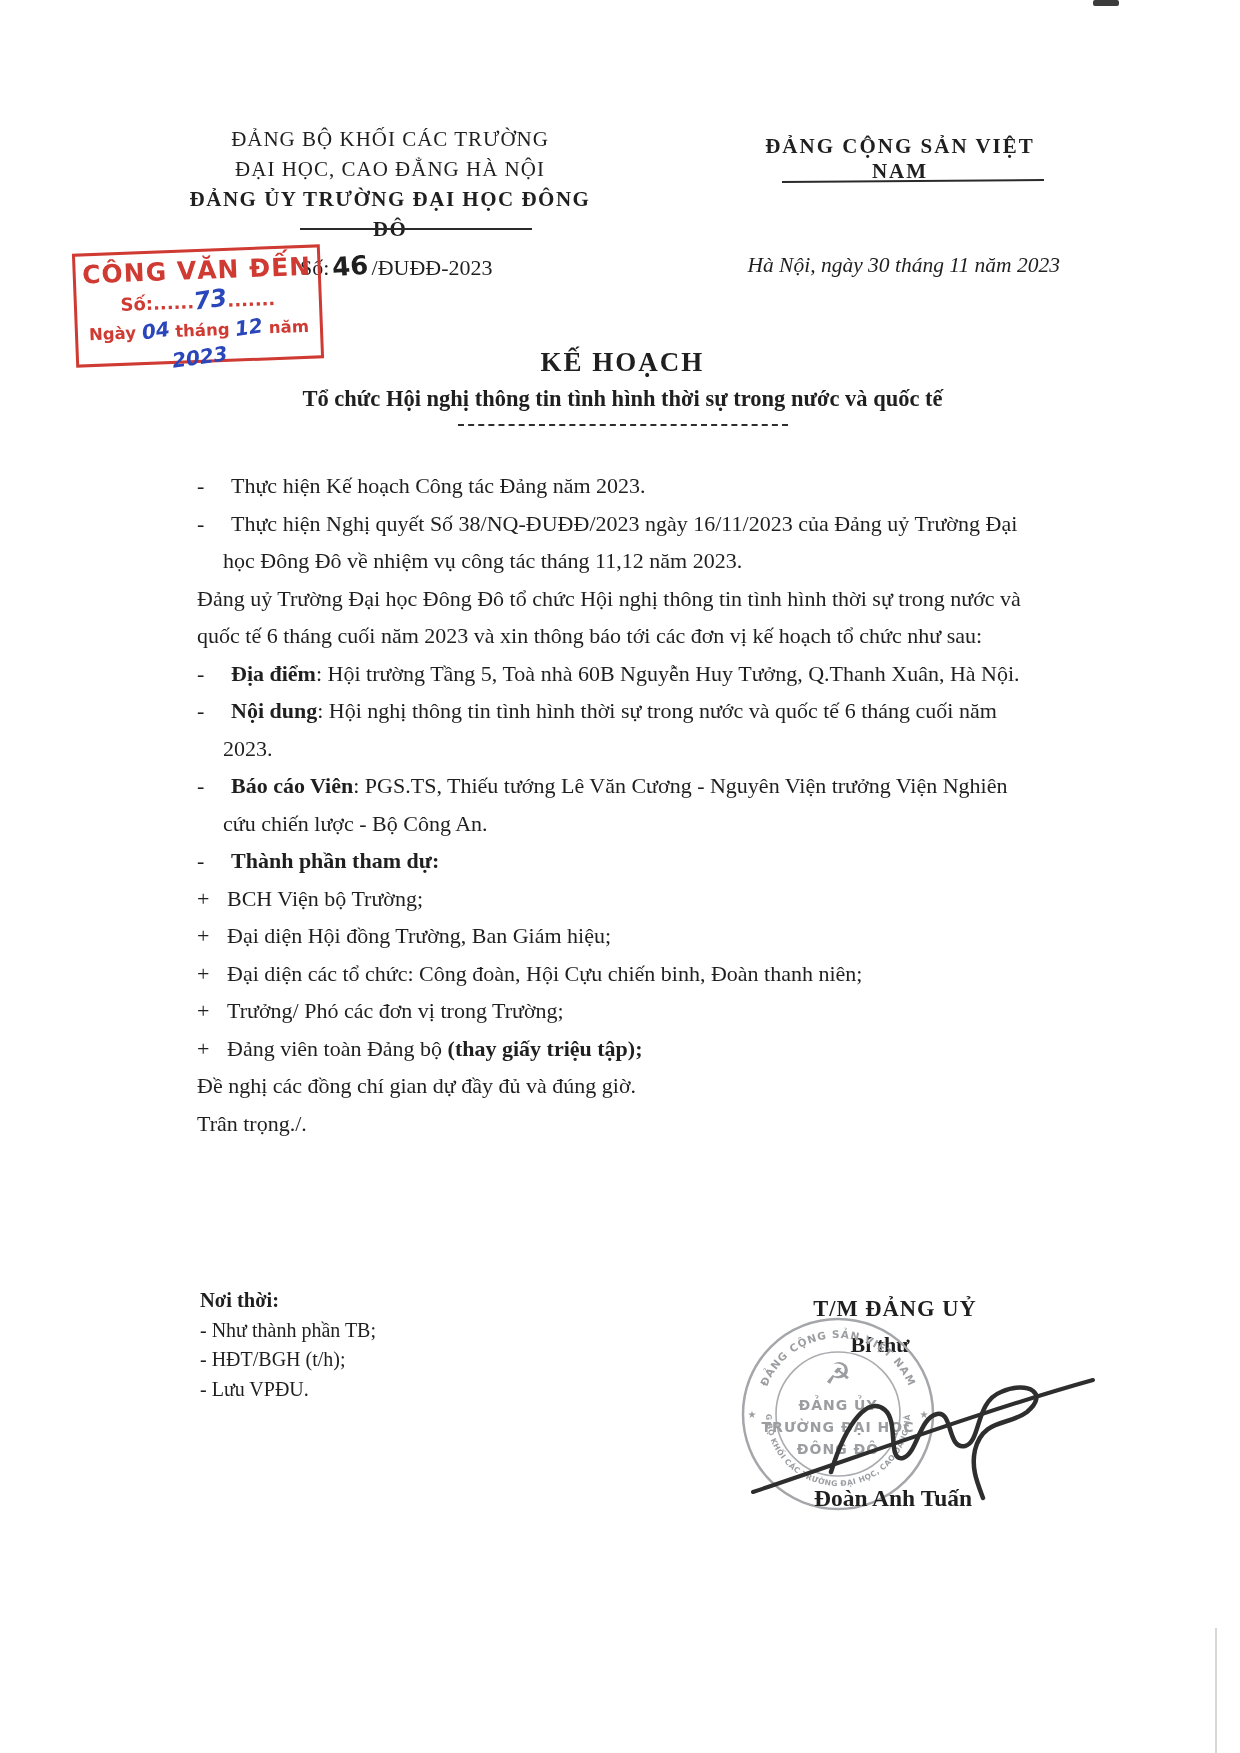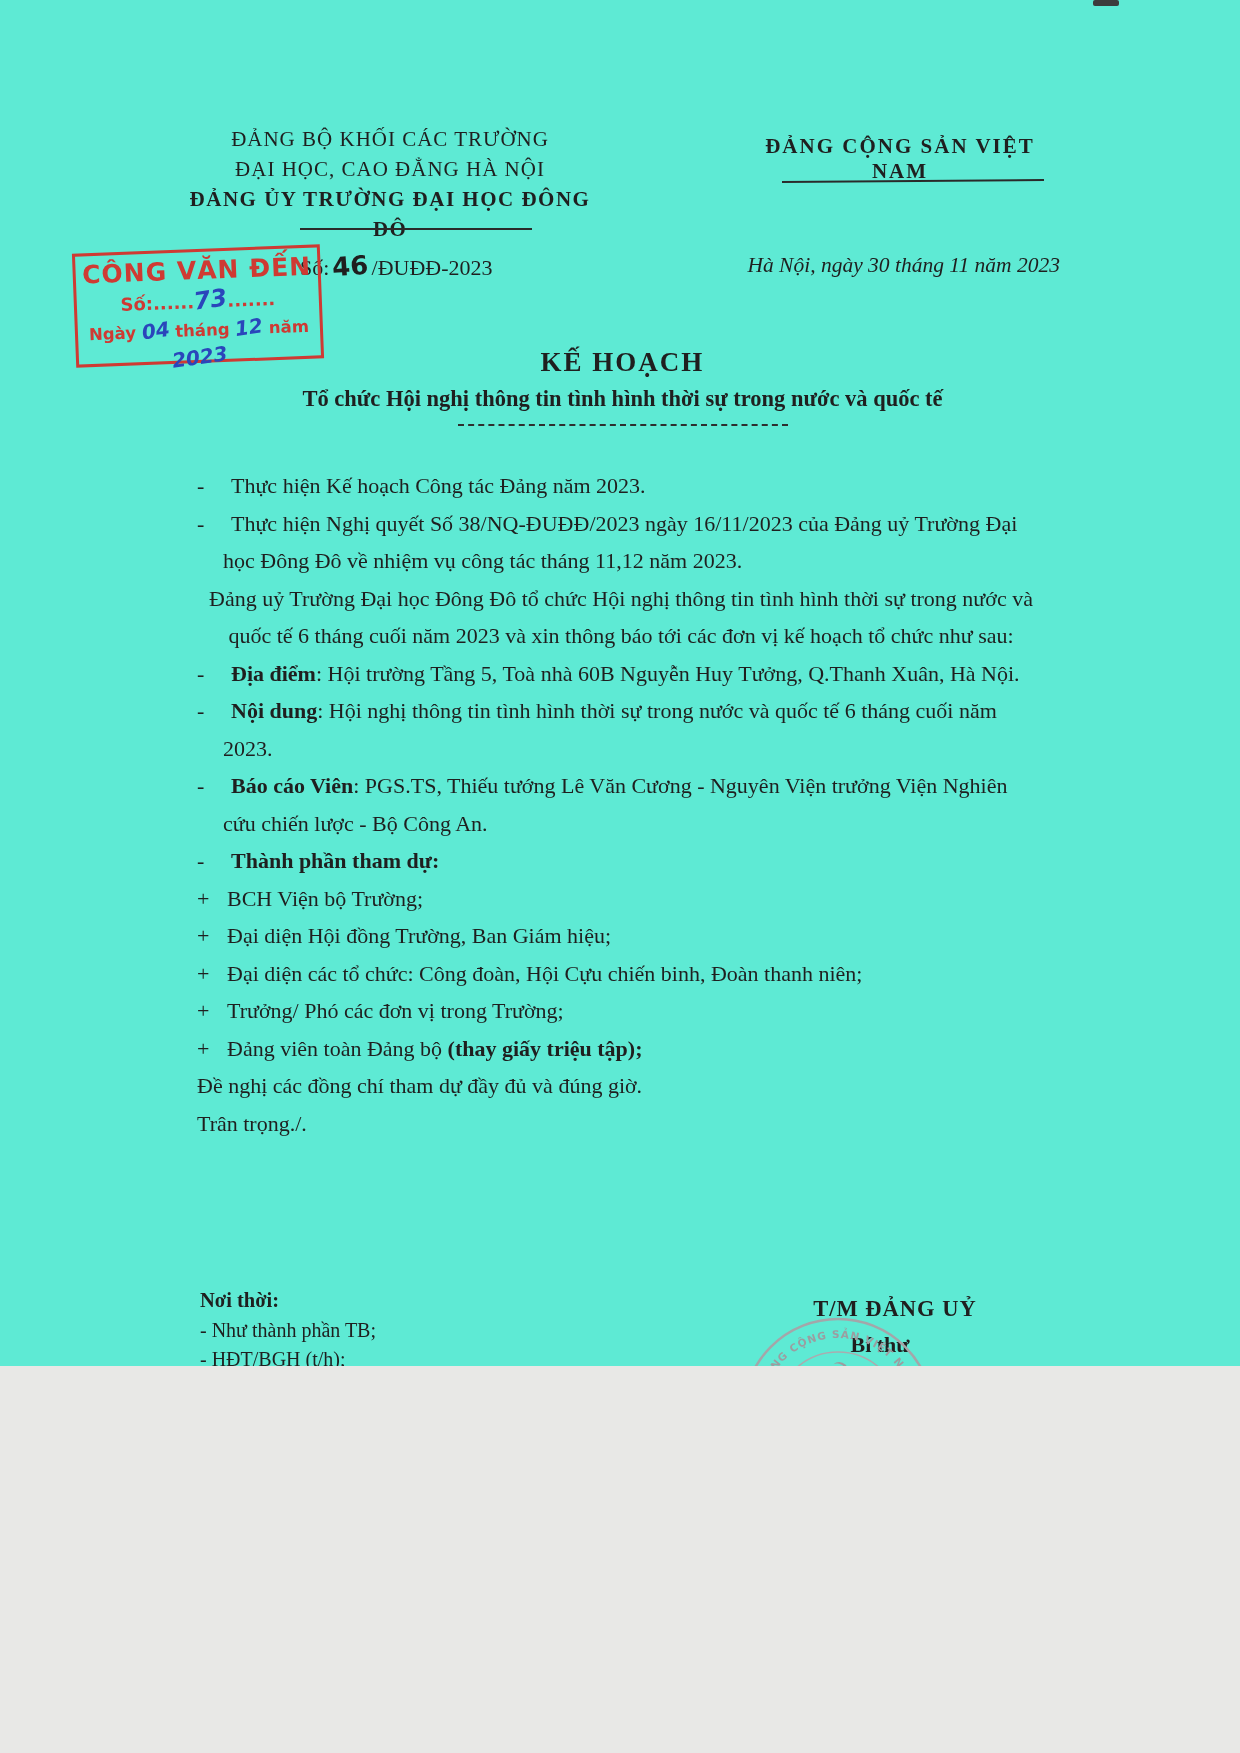--- a/index.html
+++ b/index.html
@@ -1,18 +1,18 @@
 <!DOCTYPE html>
 <html><head>
 <meta charset="utf-8">
 <style>
   html,body{margin:0;padding:0;background:#e8e8e6;}
   .page{
-    position:relative;width:1240px;height:1366px;margin:0 auto;
-    background:#5eead4;color:#1f1f1f;overflow:hidden;
+    position:relative;width:1240px;height:1753px;margin:0 auto;
+    background:#ffffff;color:#1f1f1f;overflow:hidden;
     font-family:"Liberation Serif", serif;
   }
   .abs{position:absolute;}
   
   .hdr-left{left:175px;top:124px;width:430px;text-align:center;
     font-size:21px;line-height:30px;letter-spacing:1px;}
   .hdr-left .l3{font-weight:bold;letter-spacing:1.5px;}
   .hdr-rule-left{left:300px;top:228px;width:232px;border-top:2px solid #2a2a2a;}
   .hdr-right{left:735px;top:134px;width:330px;text-align:center;
     font-weight:bold;font-size:21px;letter-spacing:2px;}
@@ -38,21 +38,21 @@
   .title-block .t1{font-size:27px;font-weight:bold;letter-spacing:2px;line-height:32px;}
   .title-block .t2{font-size:22.5px;font-weight:bold;line-height:32px;margin-top:5px;}
   .title-dash{width:330px;margin:9px auto 0 auto;border-top:2.5px dashed #2e2e2e;}
   
   .body-text{left:197px;top:467px;width:848px;font-size:22px;line-height:37.5px;}
   .body-text p{margin:0;}
   .li{padding-left:26px;text-indent:-26px;}
   .li .mark{display:inline-block;width:34px;text-indent:0;}
   .li2{padding-left:26px;text-indent:-26px;margin-left:58px;}
   .li2 .mark{display:inline-block;width:30px;text-indent:0;}
-  .para{margin:0;text-align:center;}
+  .para{margin:0;}
   .indent{margin-left:30px;}
   .closing{margin-left:28px;margin-top:14px;}
   
   .recipients{left:200px;top:1286px;font-size:20px;line-height:29.5px;}
   .recipients .cap{font-weight:bold;font-size:20.5px;}
   .sig-org{left:770px;top:1296px;width:250px;text-align:center;font-weight:bold;font-size:22.5px;letter-spacing:1px;}
   .sig-role{left:770px;top:1332px;width:220px;text-align:center;font-weight:bold;font-size:22px;}
   .sig-name{left:758px;top:1485px;width:270px;text-align:center;font-weight:bold;font-size:23.5px;}
   .seal{left:738px;top:1314px;width:200px;height:200px;}
   .seal text{font-family:"DejaVu Sans",sans-serif;fill:#9b9da0;}
@@ -116,21 +116,21 @@
     <p class="li"><span class="mark">-</span><b>Nội dung</b><span>: Hội nghị thông tin tình hình thời sự trong nước và quốc tế 6 tháng cuối năm 2023.</span></p>
     <p class="li"><span class="mark">-</span><b>Báo cáo Viên</b><span>: PGS.TS, Thiếu tướng Lê Văn Cương - Nguyên Viện trưởng Viện Nghiên cứu chiến lược - Bộ Công An.</span></p>
 
     <p class="li"><span class="mark">-</span><b>Thành phần tham dự:</b></p>
     <p class="li2"><span class="mark">+</span><span>BCH Viện bộ Trường;</span></p>
     <p class="li2"><span class="mark">+</span><span>Đại diện Hội đồng Trường, Ban Giám hiệu;</span></p>
     <p class="li2"><span class="mark">+</span><span>Đại diện các tổ chức: Công đoàn, Hội Cựu chiến binh, Đoàn thanh niên;</span></p>
     <p class="li2"><span class="mark">+</span><span>Trưởng/ Phó các đơn vị trong Trường;</span></p>
     <p class="li2"><span class="mark">+</span><span>Đảng viên toàn Đảng bộ </span><b>(thay giấy triệu tập);</b></p>
 
-    <p class="indent">Đề nghị các đồng chí tham dự đầy đủ và đúng giờ.</p>
+    <p class="indent">Đề nghị các đồng chí gian dự đầy đủ và đúng giờ.</p>
     <p class="closing">Trân trọng./.</p>
   </div>
 
   <div class="abs recipients">
     <div class="cap">Nơi thời:</div>
     <div>- Như thành phần TB;</div>
     <div>- HĐT/BGH (t/h);</div>
     <div>- Lưu VPĐU.</div>
   </div>
 

